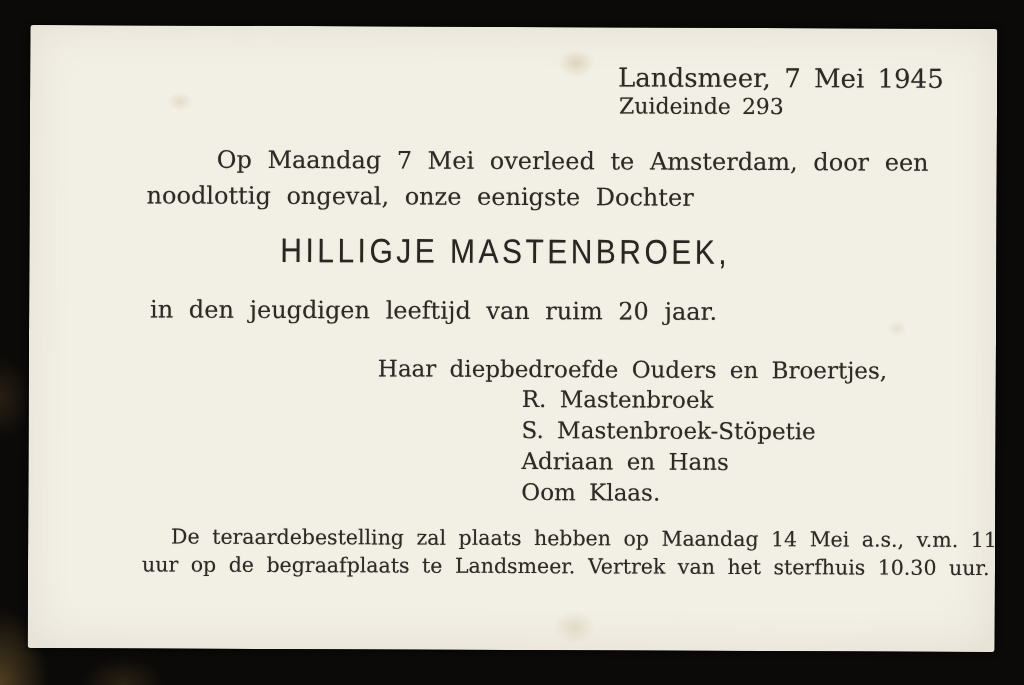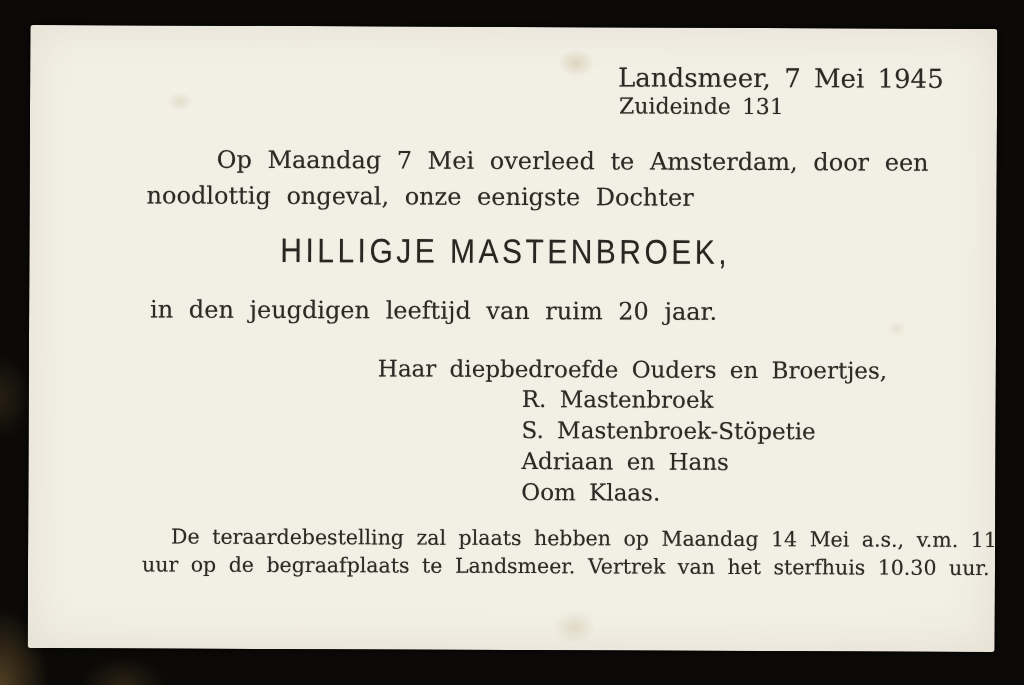--- a/index.html
+++ b/index.html
@@ -58,21 +58,21 @@
   }
   .mourners-names .mname { height: 31px; line-height: 1; white-space: nowrap; }
   .fun1            { left: 143px; top: 501px; font-size: 20.5px; word-spacing: 6px; }
   .fun2            { left: 114px; top: 529px; font-size: 20.5px; word-spacing: 6px; }
 </style>
 </head>
 <body>
 
 <div class="card">
   <div class="line dateline-place">Landsmeer, 7 Mei 1945</div>
-  <div class="line dateline-address">Zuideinde 131</div>
+  <div class="line dateline-address">Zuideinde 293</div>
 
   <div class="line ann1">Op Maandag 7 Mei overleed te Amsterdam, door een</div>
   <div class="line ann2">noodlottig ongeval, onze eenigste Dochter</div>
 
   <div class="line deceased-name">HILLIGJE MASTENBROEK,</div>
 
   <div class="line age">in den jeugdigen leeftijd van ruim 20 jaar.</div>
 
   <div class="line mourners-intro">Haar diepbedroefde Ouders en Broertjes,</div>
   <div class="mourners-names">

